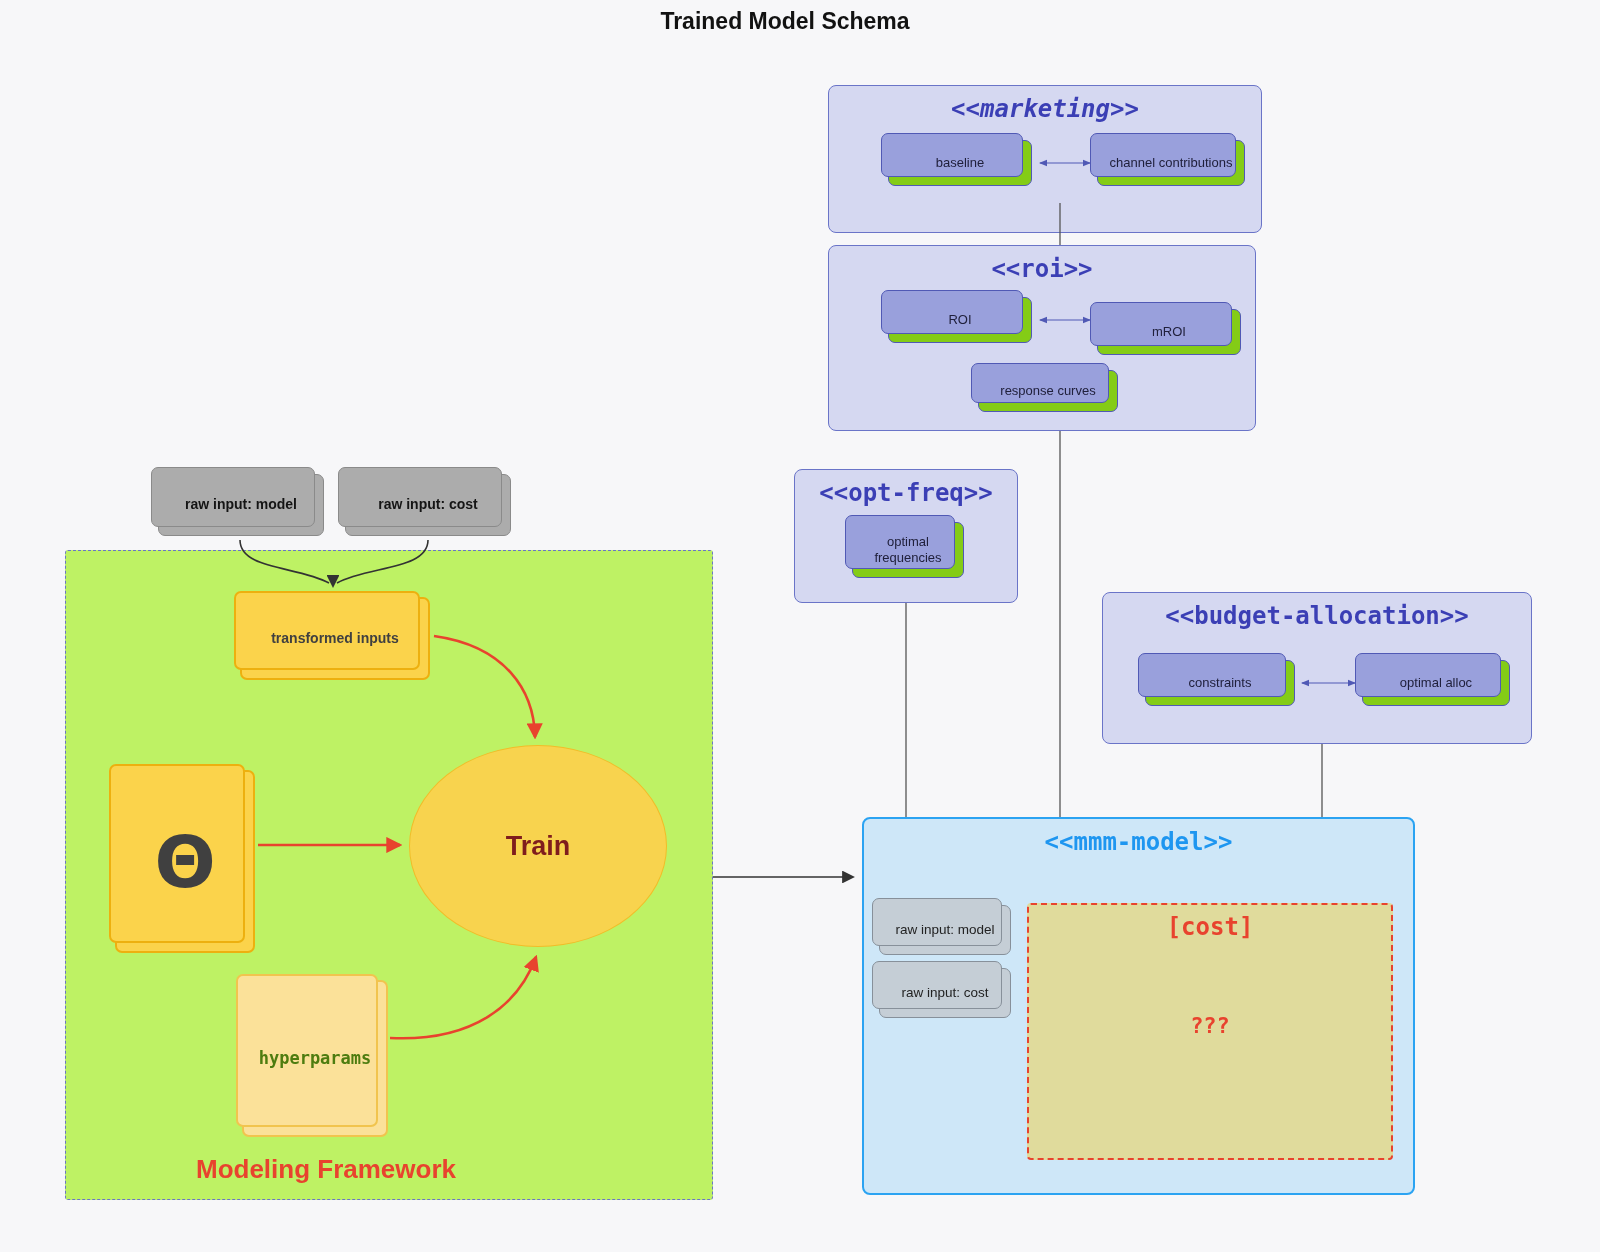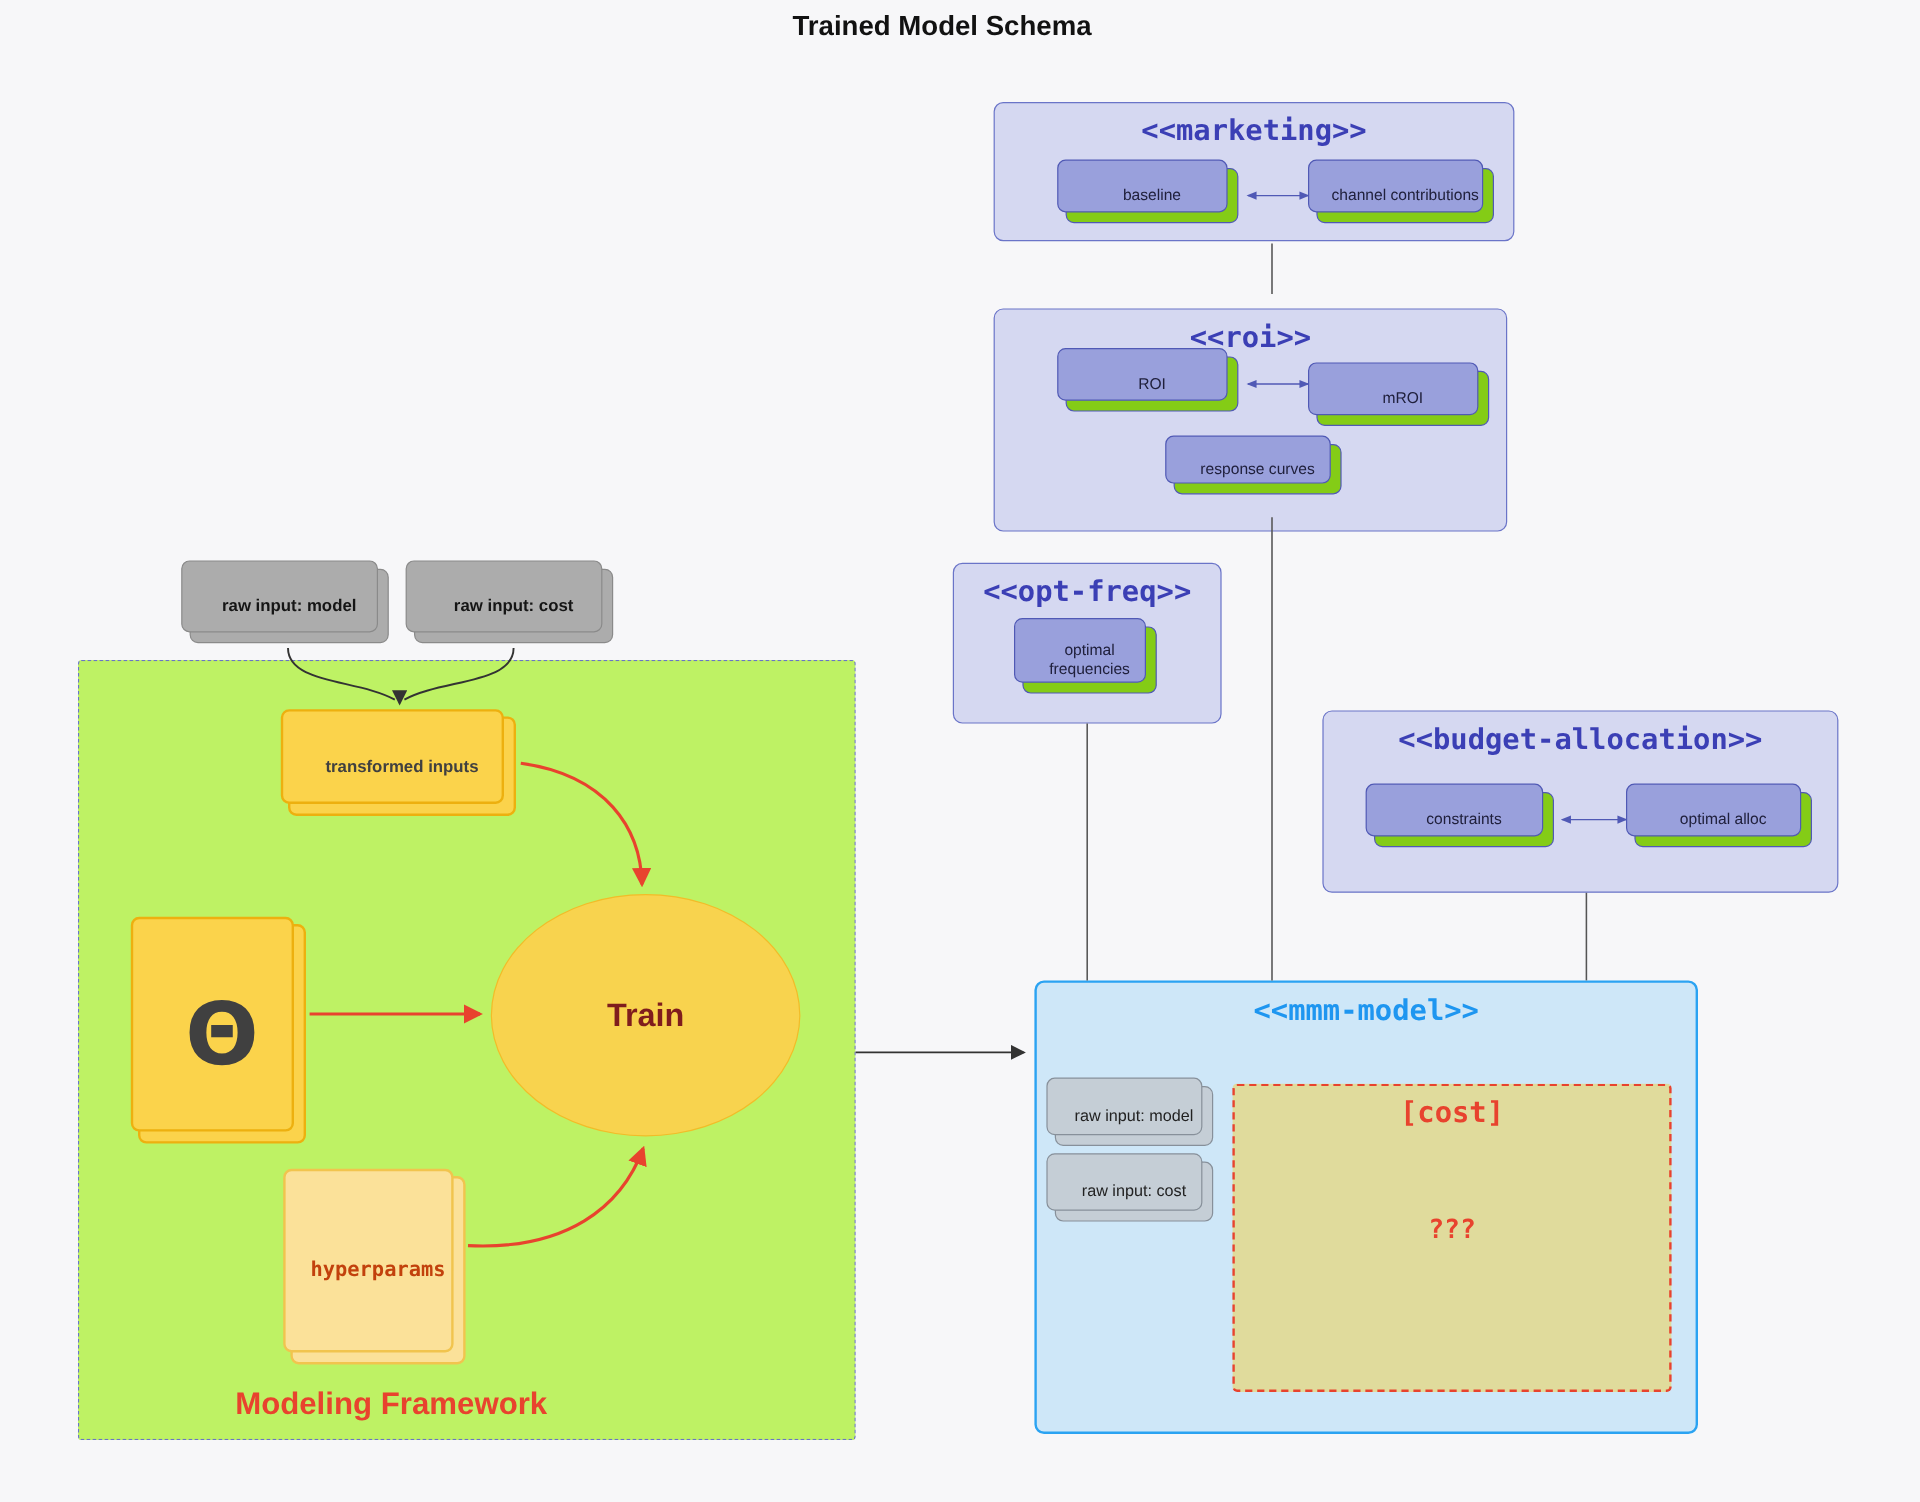--- a/index.html
+++ b/index.html
@@ -30,46 +30,46 @@
   .stack::before { content:""; position:absolute; left:-8px; top:-8px; width:100%; height:100%;
     border-radius:7px; z-index:-1; box-sizing:border-box; }
   .n-purple { background:#84cc16; border:1.5px solid #5059b5; }
   .n-purple::before { background:#99a0dc; border:1.5px solid #5059b5; }
   .n-gray { background:#acacac; border:1.5px solid #8a8a8a; font-weight:bold; font-size:14px; color:#151515; }
   .n-gray::before { background:#acacac; border:1.5px solid #8a8a8a; }
   .n-steel { background:#c5ced6; border:1.5px solid #87909a; color:#222; font-size:13.5px; }
   .n-steel::before { background:#c5ced6; border:1.5px solid #87909a; }
   .n-gold { background:#fbd34b; border:2px solid #edb00f; color:#404040; font-weight:bold; font-size:14px; }
   .n-gold::before { background:#fbd34b; border:2px solid #edb00f; }
-  .n-goldlight { background:#fbe199; border:2px solid #f1c44e; color:#c2410c;
+  .n-goldlight { background:#fbe199; border:2px solid #f1c44e; color:#4d7c0f;
     font-family:"DejaVu Sans Mono", monospace; font-weight:bold; font-size:17px; }
   .n-goldlight::before { background:#fbe199; border:2px solid #f1c44e; }
   .theta-glyph { font-size:72px; font-weight:bold; font-family:"DejaVu Sans", sans-serif; }
   .ellipse { position:absolute; z-index:3; background:#f8d34e; border:1.5px solid #f2bc28;
     border-radius:50%; display:flex; align-items:center; justify-content:center;
     color:#7f1d1d; font-weight:bold; font-size:27px; }
   .model-box { position:absolute; z-index:3; background:#e0db9c; border:2.5px dashed #e8432e;
     border-radius:4px; box-sizing:border-box; }
   .model-box .mb-title { position:absolute; top:8px; width:100%; text-align:center;
     font-family:"DejaVu Sans Mono", monospace; font-weight:bold; font-size:24px; color:#e8432e; }
   .model-box .mb-q { position:absolute; top:108px; width:100%; text-align:center;
     font-family:"DejaVu Sans Mono", monospace; font-weight:bold; font-size:22px; color:#e8432e; }
 </style>
 </head>
 <body>
 
 <div class="canvas">
 
   <div class="page-title">Trained Model Schema</div>
 
-  <div class="container c-purple" style="left:828px;top:85px;width:434px;height:116px;">
+  <div class="container c-purple" style="left:828px;top:85px;width:434px;height:148px;font-style:italic;">
     <div class="c-title">&lt;&lt;marketing&gt;&gt;</div>
   </div>
 
-  <div class="container c-purple" style="left:828px;top:245px;width:428px;height:186px;margin-top:12px;">
+  <div class="container c-purple" style="left:828px;top:245px;width:428px;height:186px;">
     <div class="c-title">&lt;&lt;roi&gt;&gt;</div>
   </div>
 
   <div class="container c-purple" style="left:794px;top:469px;width:224px;height:134px;">
     <div class="c-title">&lt;&lt;opt-freq&gt;&gt;</div>
   </div>
 
   <div class="container c-purple" style="left:1102px;top:592px;width:430px;height:152px;">
     <div class="c-title">&lt;&lt;budget-allocation&gt;&gt;</div>
   </div>

